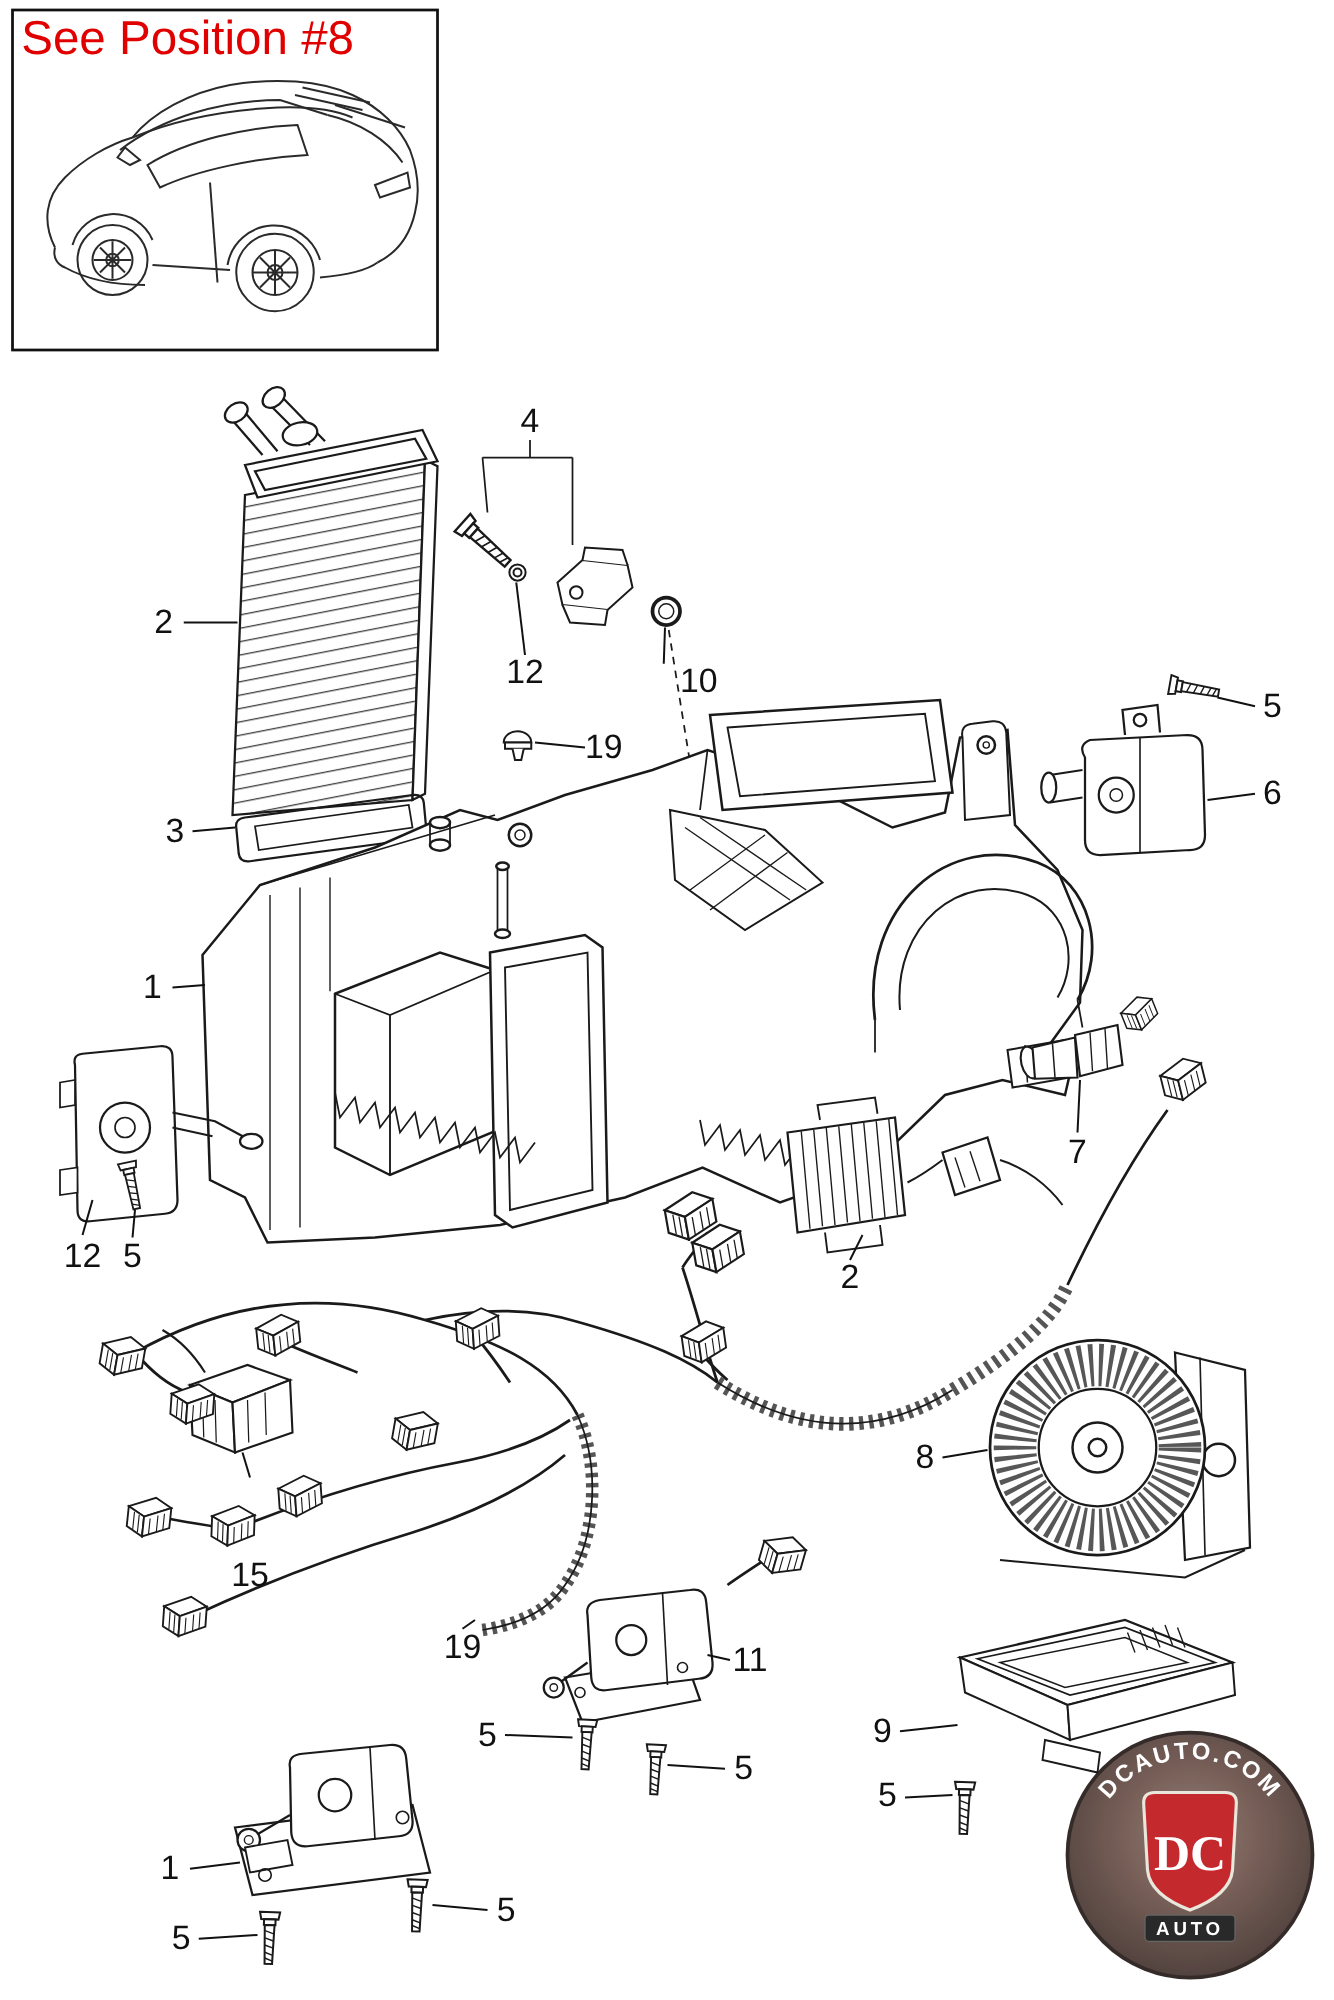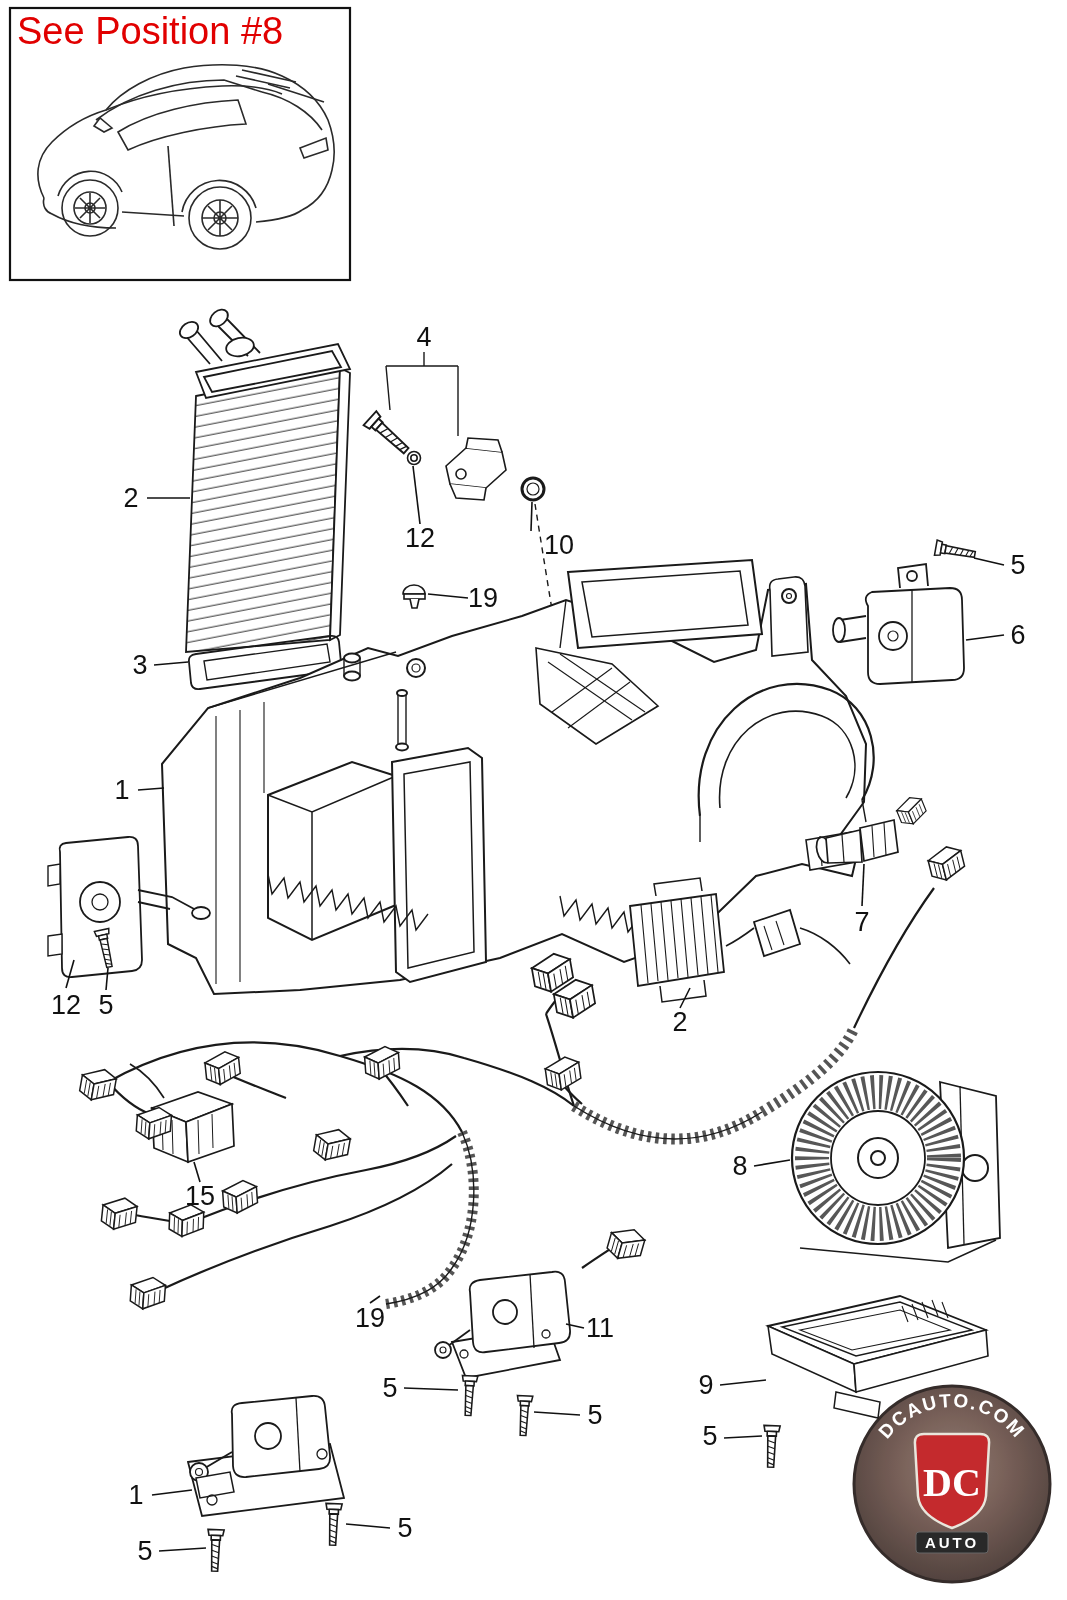--- a/index.html
+++ b/index.html
@@ -331,21 +331,21 @@
 <div class="callout" style="left:559px;top:545px">10</div>
 <div class="callout" style="left:483px;top:598px">19</div>
 <div class="callout" style="left:1018px;top:565px">5</div>
 <div class="callout" style="left:1018px;top:635px">6</div>
 <div class="callout" style="left:140px;top:665px">3</div>
 <div class="callout" style="left:122px;top:790px">1</div>
 <div class="callout" style="left:862px;top:922px">7</div>
 <div class="callout" style="left:66px;top:1005px">12</div>
 <div class="callout" style="left:106px;top:1005px">5</div>
 <div class="callout" style="left:680px;top:1022px">2</div>
-<div class="callout" style="left:200px;top:1196px">15</div>
+<div class="callout" style="left:200px;top:1260px">15</div>
 <div class="callout" style="left:740px;top:1166px">8</div>
 <div class="callout" style="left:370px;top:1318px">19</div>
 <div class="callout" style="left:600px;top:1328px">11</div>
 <div class="callout" style="left:390px;top:1388px">5</div>
 <div class="callout" style="left:595px;top:1415px">5</div>
 <div class="callout" style="left:706px;top:1385px">9</div>
 <div class="callout" style="left:710px;top:1436px">5</div>
 <div class="callout" style="left:136px;top:1495px">1</div>
 <div class="callout" style="left:145px;top:1551px">5</div>
 <div class="callout" style="left:405px;top:1528px">5</div>

